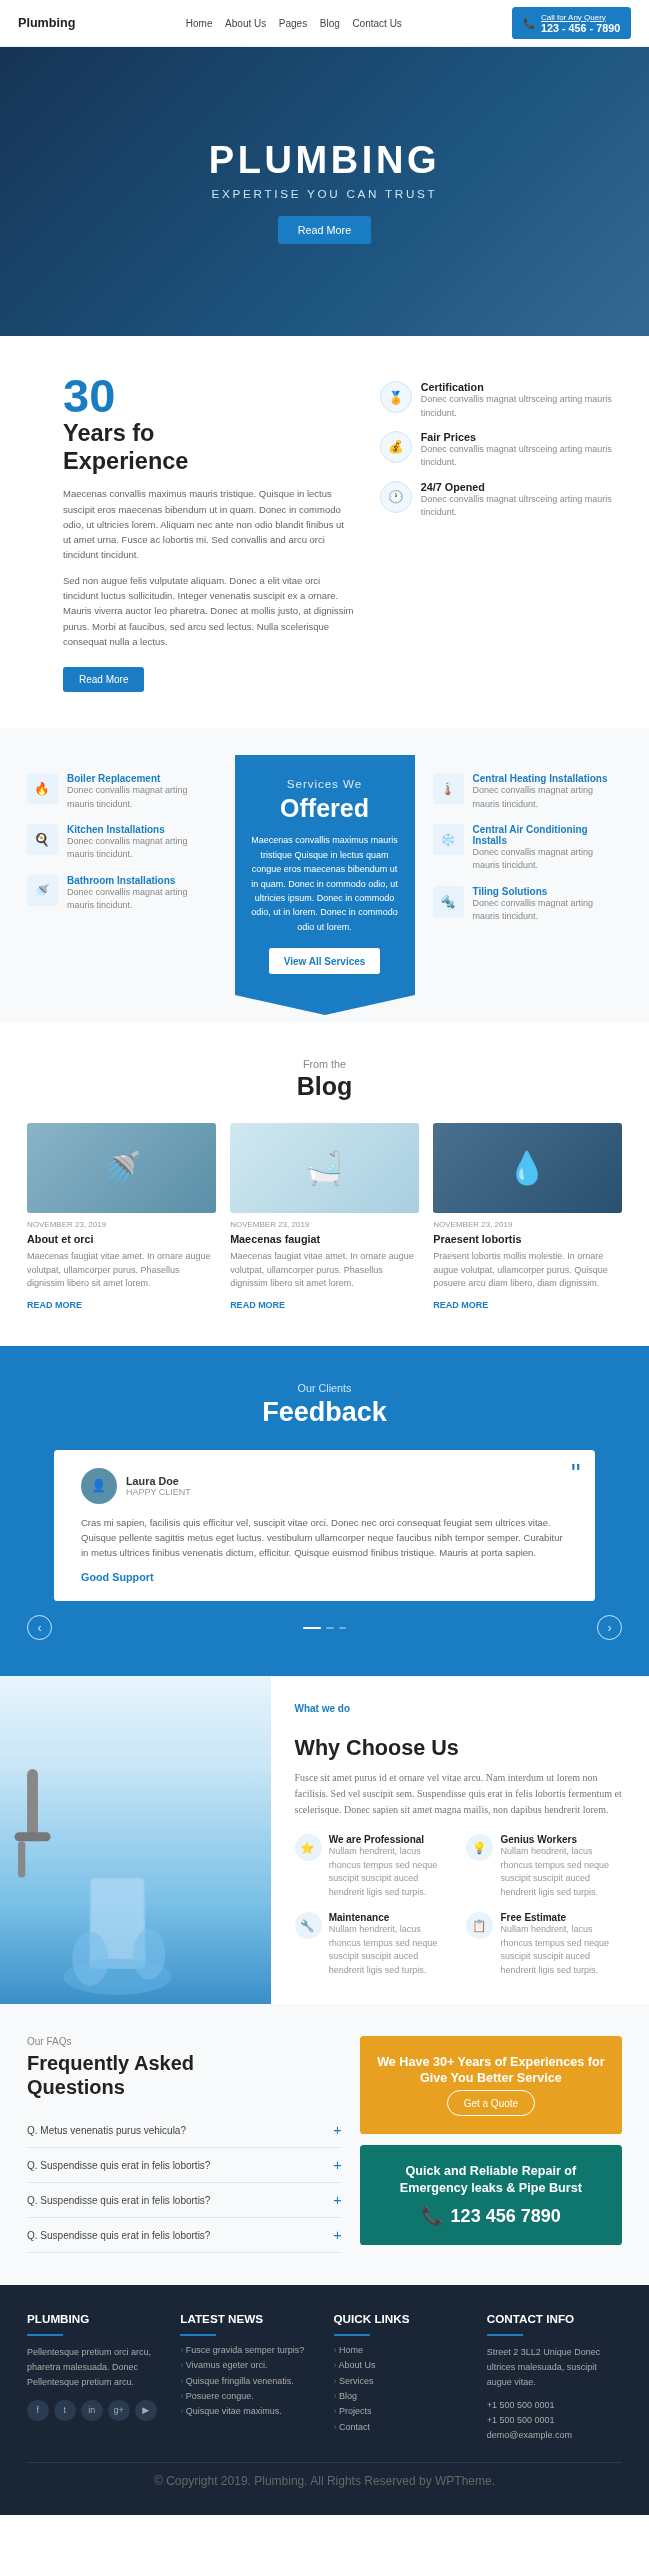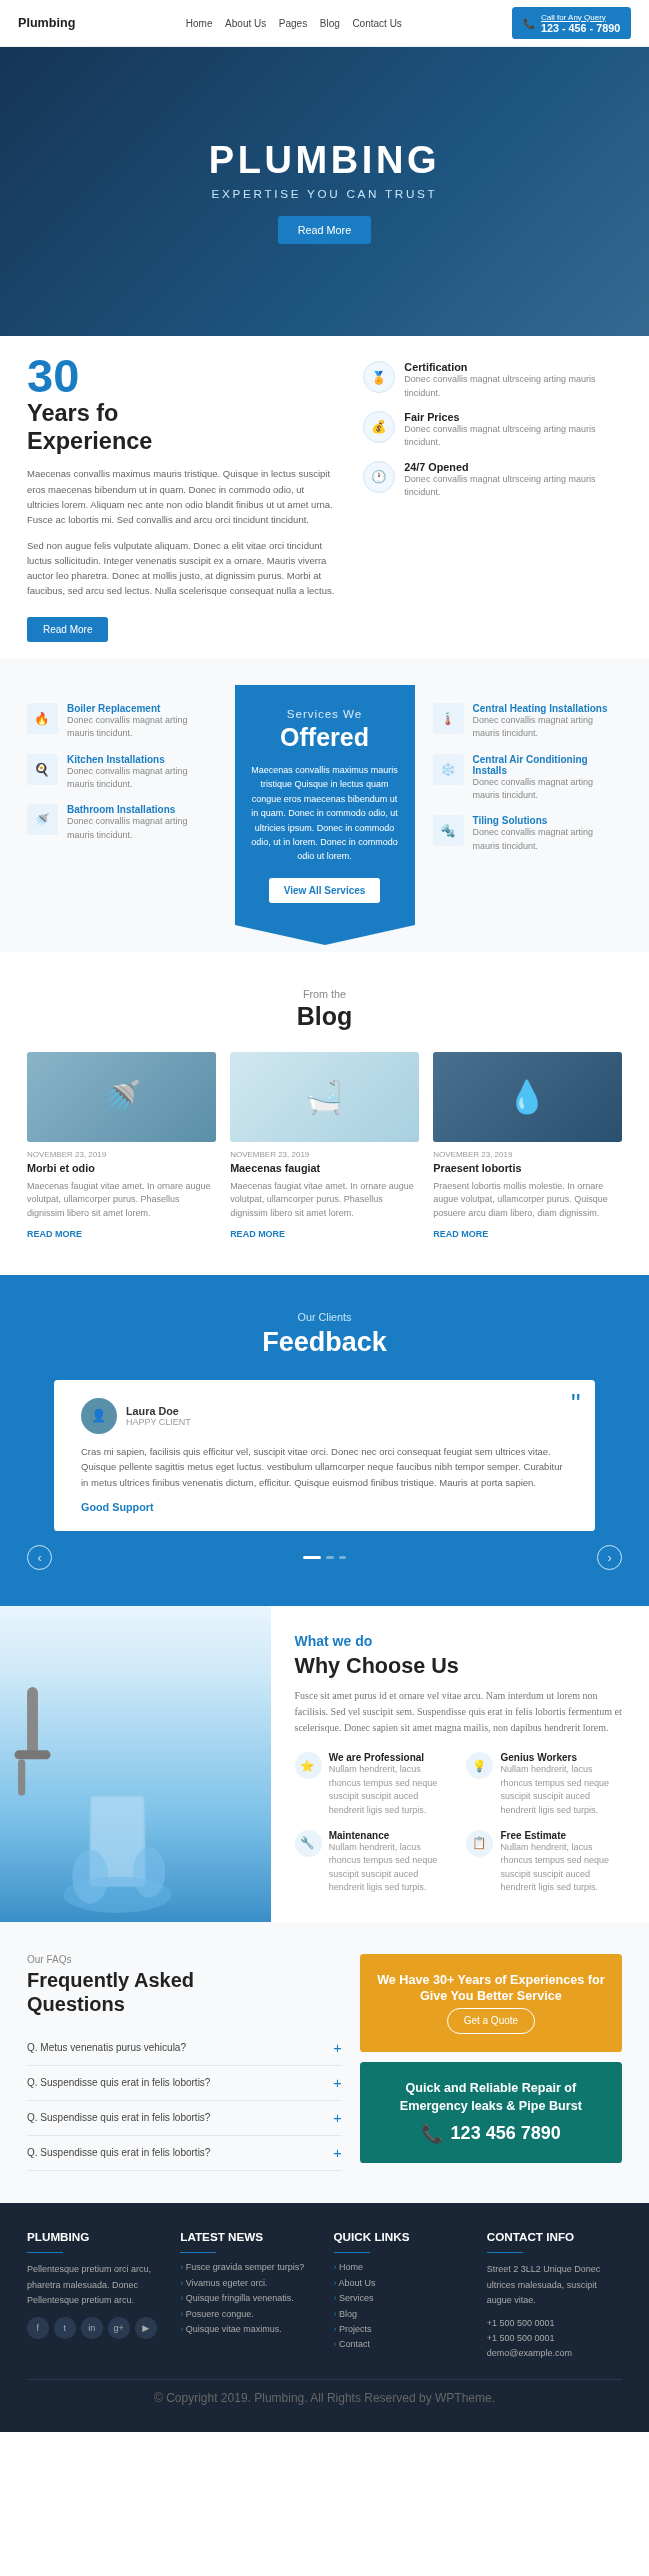--- a/index.html
+++ b/index.html
@@ -34,21 +34,21 @@
     .hero-content { position: relative; z-index: 2; }
     .hero-title { font-size: 38px; font-weight: 900; color: #fff; letter-spacing: 3.6px; text-transform: uppercase; }
     .hero-subtitle { font-size: 11.7px; color: #c8e6f9; letter-spacing: 2.7px; margin: 5.4px 0 16px; text-transform: uppercase; }
     .hero-btn {
       background: #1a7dc4; color: #fff; border: none; padding: 8px 20px;
       border-radius: 2.7px; font-size: 10.8px; cursor: pointer;
     }
 
     
     .experience-section {
-      display: flex; padding: 16px 27px; gap: 26px; background: #fff;
+      display: flex; padding: 36px 27px; gap: 26px; background: #fff; margin-left: 36px;
     }
     .exp-left { flex: 1.2; }
     .exp-number { font-size: 47px; font-weight: 900; color: #1a7dc4; line-height: 1; }
     .exp-label { font-size: 23.5px; font-weight: 700; color: #222; line-height: 1.2; }
     .exp-text { font-size: 9.5px; color: #666; margin: 10.8px 0; line-height: 1.6; }
     .exp-btn {
       background: #1a7dc4; color: #fff; border: none; padding: 7.2px 16px;
       border-radius: 2.7px; font-size: 10px; cursor: pointer; margin-top: 7.2px;
     }
     .exp-right { flex: 1; display: flex; flex-direction: column; gap: 10.8px; padding-top: 9px; }
@@ -151,21 +151,21 @@
       background: linear-gradient(180deg, #d0e8f5 0%, #a8cfe8 100%);
       min-height: 253px; position: relative; overflow: hidden;
     }
     .why-water-visual {
       position: absolute; bottom: 0; left: 0; right: 0;
       height: 100%;
       background: linear-gradient(180deg, #e8f5fd 0%, #b8ddf5 40%, #7ac0e8 80%, #4a9dc8 100%);
       display: flex; align-items: flex-end; justify-content: center;
     }
     .why-right { flex: 1; padding: 27px 23.5px; }
-    .why-sub { font-size: 14px; color: #1a7dc4; font-weight: 700; margin-bottom: 4px; }
+    .why-sub { font-size: 10px; color: #1a7dc4; font-weight: 700; margin-bottom: 21px; }
     .why-title { font-size: 21.6px; font-weight: 900; color: #222; margin-bottom: 9px; }
     .why-desc { font-size: 10px; color: #777; line-height: 1.6; margin-bottom: 16px; font-family: Liberation Serif, serif; }
     .why-features { display: grid; grid-template-columns: 1fr 1fr; gap: 12.6px; }
     .wf-item { display: flex; align-items: flex-start; gap: 7.2px; }
     .wf-icon {
       width: 27px; height: 27px; background: #e8f3fc; border-radius: 50%;
       display: flex; align-items: center; justify-content: center; font-size: 11.7px; flex-shrink: 0;
     }
     .wf-title { font-size: 10px; font-weight: 700; color: #222; }
     .wf-text { font-size: 9px; color: #999; line-height: 1.5; }
@@ -334,21 +334,21 @@
   </div>
 </section>
 
 <section class="blog-section">
   <div class="section-sub">From the</div>
   <div class="section-title">Blog</div>
   <div class="blog-grid">
     <div class="blog-card">
       <div class="blog-img blog-img-faucet" style="display:flex;align-items:center;justify-content:center;font-size:32px;">🚿</div>
       <div class="blog-date">NOVEMBER 23, 2019</div>
-      <div class="blog-card-title">Morbi et odio</div>
+      <div class="blog-card-title">About et orci</div>
       <div class="blog-card-text">Maecenas faugiat vitae amet. In ornare augue volutpat, ullamcorper purus. Phasellus dignissim libero sit amet lorem.</div>
       <span class="blog-read">READ MORE</span>
     </div>
     <div class="blog-card">
       <div class="blog-img blog-img-bath" style="display:flex;align-items:center;justify-content:center;font-size:32px;">🛁</div>
       <div class="blog-date">NOVEMBER 23, 2019</div>
       <div class="blog-card-title">Maecenas faugiat</div>
       <div class="blog-card-text">Maecenas faugiat vitae amet. In ornare augue volutpat, ullamcorper purus. Phasellus dignissim libero sit amet lorem.</div>
       <span class="blog-read">READ MORE</span>
     </div>

